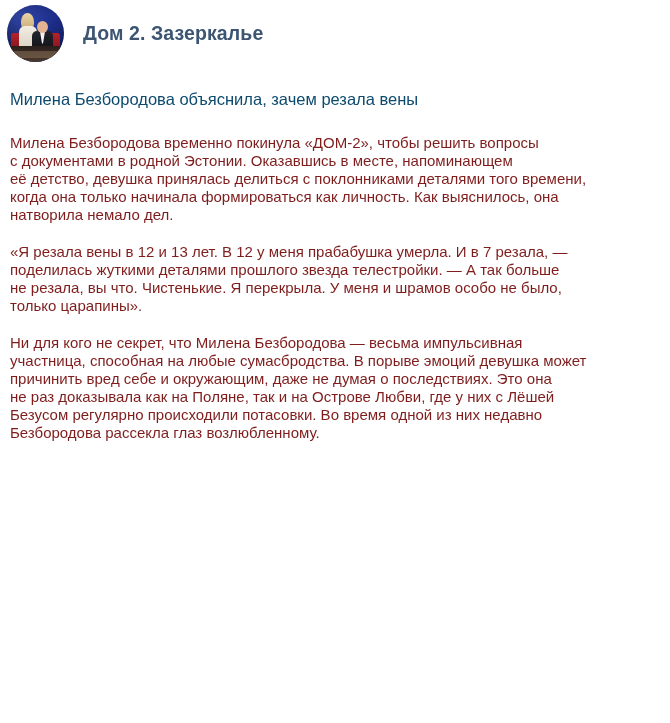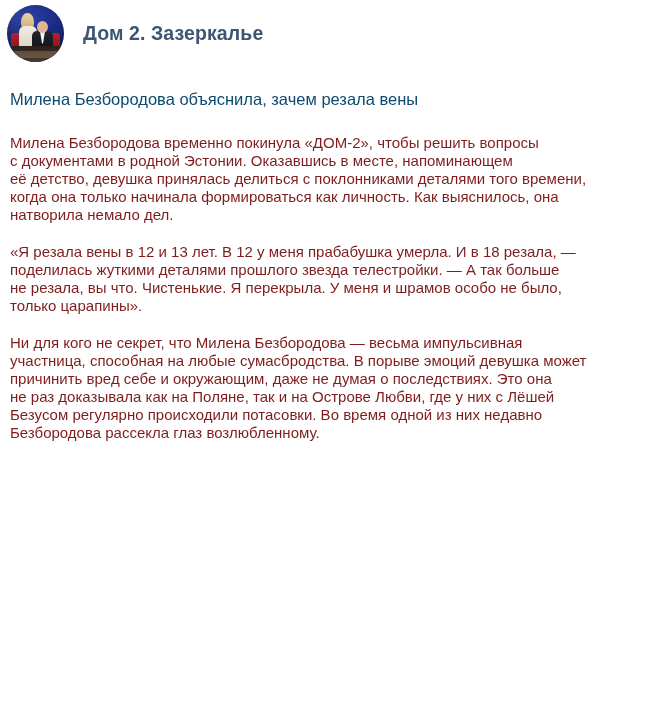--- a/index.html
+++ b/index.html
@@ -154,21 +154,21 @@
     <div class="post-title">Дом 2. Зазеркалье</div>
   </div>
 
   <div class="article">
     <p class="lede">Милена Безбородова объяснила, зачем резала вены</p>
     <p class="para first">Милена Безбородова временно покинула «ДОМ-2», чтобы решить вопросы
 с документами в родной Эстонии. Оказавшись в месте, напоминающем
 её детство, девушка принялась делиться с поклонниками деталями того времени,
 когда она только начинала формироваться как личность. Как выяснилось, она
 натворила немало дел.</p>
-    <p class="para">«Я резала вены в 12 и 13 лет. В 12 у меня прабабушка умерла. И в 18 резала, —
+    <p class="para">«Я резала вены в 12 и 13 лет. В 12 у меня прабабушка умерла. И в 7 резала, —
 поделилась жуткими деталями прошлого звезда телестройки. — А так больше
 не резала, вы что. Чистенькие. Я перекрыла. У меня и шрамов особо не было,
 только царапины».</p>
     <p class="para">Ни для кого не секрет, что Милена Безбородова — весьма импульсивная
 участница, способная на любые сумасбродства. В порыве эмоций девушка может
 причинить вред себе и окружающим, даже не думая о последствиях. Это она
 не раз доказывала как на Поляне, так и на Острове Любви, где у них с Лёшей
 Безусом регулярно происходили потасовки. Во время одной из них недавно
 Безбородова рассекла глаз возлюбленному.</p>
 

